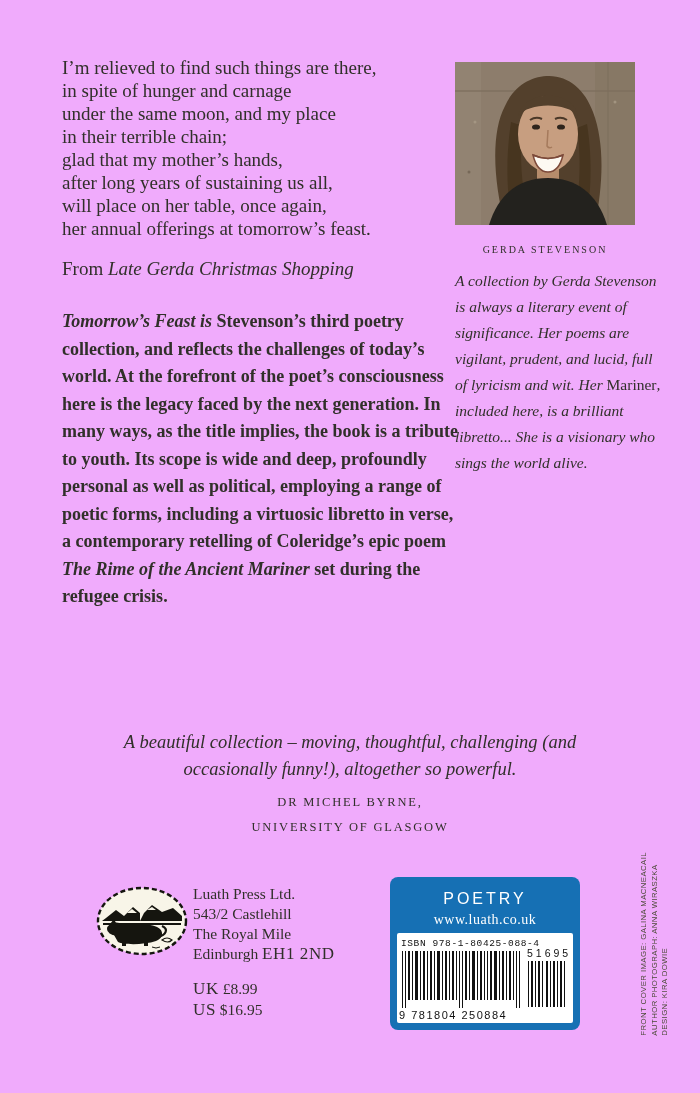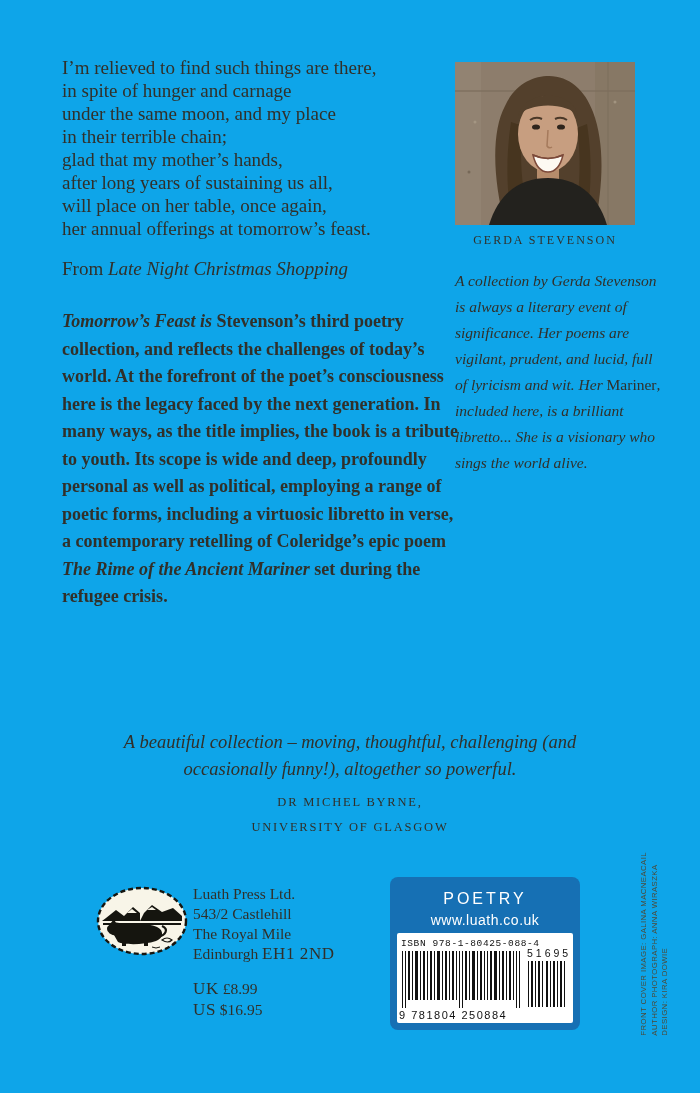--- a/index.html
+++ b/index.html
@@ -1,34 +1,34 @@
 <!DOCTYPE html>
 <html><head>
 <meta charset="utf-8">
 <style>
   html,body{margin:0;padding:0;}
   .cover{
     position:relative;
     width:700px;height:1093px;
-    background:#0ea5e9;
+    background:#f0abfc;
     font-family:"Liberation Serif","DejaVu Serif",serif;
     color:#31302a;
     overflow:hidden;
   }
   
   .poem{position:absolute;left:62px;top:56px;font-size:19px;line-height:23px;}
   .poem-source{position:absolute;left:62px;top:258px;font-size:19px;}
   .it{font-style:italic;}
   .rm{font-style:normal;}
   .blurb{position:absolute;left:62px;top:308px;width:397px;font-size:18px;line-height:27.5px;margin:0;font-weight:bold;}
   
   .photo{position:absolute;left:455px;top:62px;width:180px;height:163px;}
   .photo svg{display:block;}
-  .caption{position:absolute;left:455px;top:233px;width:180px;text-align:center;
-    font-size:12px;letter-spacing:2px;}
+  .caption{position:absolute;left:455px;top:244px;width:180px;text-align:center;
+    font-size:10px;letter-spacing:2px;}
   .quote-right{position:absolute;left:455px;width:208px;font-style:italic;margin:0;}
   .q1{top:268px;font-size:15.5px;line-height:26px;}
   .q2{top:532px;font-size:15.5px;line-height:22.5px;}
   .attr-caps{font-style:normal;font-size:11.5px;letter-spacing:1.6px;line-height:20px;margin-top:3px;}
   
   .center-quote{position:absolute;left:0;top:729px;width:700px;text-align:center;}
   .center-quote .line{font-style:italic;font-size:18.5px;line-height:27px;}
   .center-quote .attr{font-size:12.5px;letter-spacing:1.8px;line-height:25px;}
   .center-quote .attr.first{margin-top:7px;}
   
@@ -36,21 +36,21 @@
   .pub-address{position:absolute;left:193px;top:884px;font-size:15.5px;line-height:20px;}
   .pub-prices{position:absolute;left:193px;top:978px;font-size:15.5px;line-height:21px;}
   .sc{font-size:17px;letter-spacing:0.6px;}
   
   .barcode-box{position:absolute;left:390px;top:877px;width:190px;height:153px;
     border-radius:8px;background:#1670b4;}
   .poetry{margin-top:13px;text-align:center;color:#fff;
     font-family:"Liberation Sans","DejaVu Sans",sans-serif;
     font-size:16px;letter-spacing:3px;}
   .website{margin-top:4px;text-align:center;color:#fff;
-    font-family:Liberation Sans, sans-serif;
+    font-family:Liberation Serif, serif;
     font-size:14px;letter-spacing:0.5px;}
   .panel{position:absolute;left:7px;top:56px;width:176px;height:90px;background:#fff;border-radius:2px;}
   .panel svg{display:block;}
   
   .credits{position:absolute;right:30px;bottom:57px;
     writing-mode:vertical-rl;transform:rotate(180deg);
     font-family:"Liberation Sans","DejaVu Sans",sans-serif;
     font-size:7.8px;letter-spacing:0.4px;line-height:10.5px;color:#4c4a38;}
 </style>
 </head>
@@ -63,21 +63,21 @@
     <div>in spite of hunger and carnage</div>
     <div>under the same moon, and my place</div>
     <div>in their terrible chain;</div>
     <div>glad that my mother’s hands,</div>
     <div>after long years of sustaining us all,</div>
     <div>will place on her table, once again,</div>
     <div>her annual offerings at tomorrow’s feast.</div>
   </div>
 
   <div class="poem-source">
-    <span>From </span><span class="it">Late Night Christmas Shopping</span>
+    <span>From </span><span class="it">Late Gerda Christmas Shopping</span>
   </div>
 
   <p class="blurb">
     <span class="it">Tomorrow’s Feast is</span><span> Stevenson’s third poetry collection, and reflects the challenges of today’s world. At the forefront of the poet’s consciousness here is the legacy faced by the next generation. In many ways, as the title implies, the book is a tribute to youth. Its scope is wide and deep, profoundly personal as well as political, employing a range of poetic forms, including a virtuosic libretto in verse, a contemporary retelling of Coleridge’s epic poem </span><span class="it">The Rime of the Ancient Mariner</span><span> set during the refugee crisis.</span>
   </p>
 
   <div class="photo">
     <svg width="180" height="163" viewBox="0 0 180 163">
       <rect width="180" height="163" fill="#8d7d6c"></rect>
       <rect x="0" width="26" height="163" fill="#948675" opacity="0.7"></rect>

